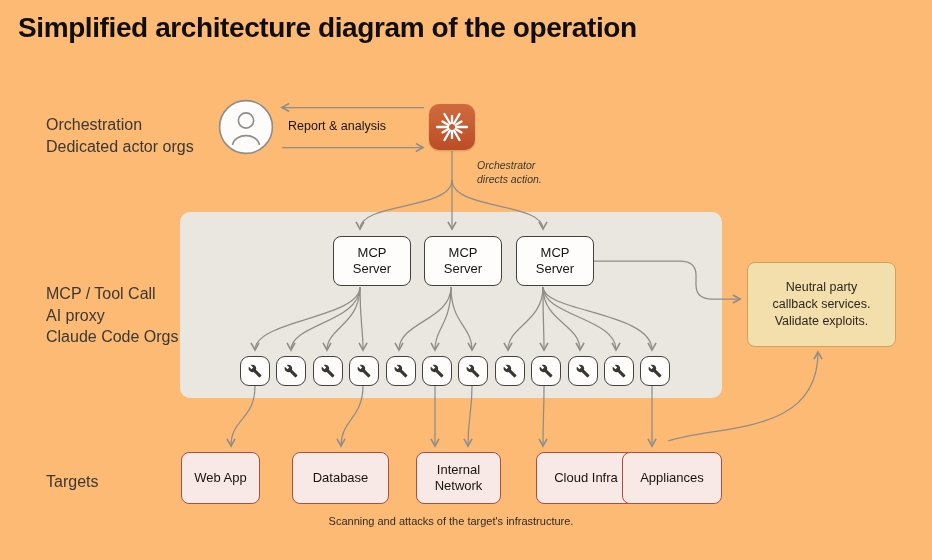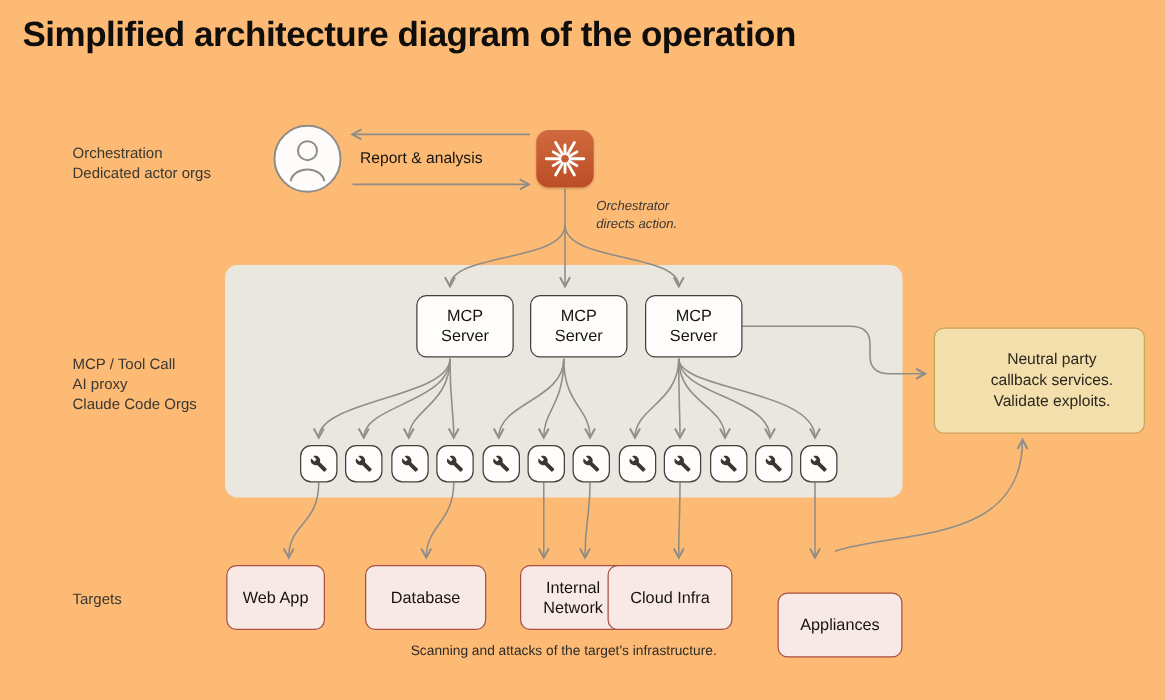--- a/index.html
+++ b/index.html
@@ -5,21 +5,21 @@
   html,body{margin:0;padding:0;background:#fcfbf8;}
   .canvas{
     position:relative;width:932px;height:560px;background:#fdba74;overflow:hidden;
     font-family:"Liberation Sans", sans-serif;color:#171512;
   }
   .abs{position:absolute;}
   .title{
     left:18px;top:12px;font-size:28px;font-weight:bold;letter-spacing:-0.4px;color:#0f0e0c;
   }
   .side-label{
-    left:46px;font-size:12px;line-height:1.35;color:#3a3833;white-space:pre-line;margin-left:12px;
+    left:46px;font-size:16px;line-height:1.35;color:#3a3833;white-space:pre-line;
   }
   .panel{
     left:180px;top:212px;width:542px;height:186px;background:#eae7e1;border-radius:10px;
   }
   .overlay{left:0;top:0;pointer-events:none;}
   .report-label{
     left:288px;top:119px;width:126px;text-align:left;font-size:12.5px;color:#171512;
   }
   .orch-note{
     left:477px;top:158px;font-size:10.5px;line-height:1.35;color:#3a3833;white-space:pre-line;font-style:italic;
@@ -43,21 +43,21 @@
     display:flex;align-items:center;justify-content:center;box-sizing:border-box;flex:none;
   }
   .target-box{
     top:452px;height:52px;background:#f9e9e6;border:1.3px solid #a85043;border-radius:8px;
     display:flex;align-items:center;justify-content:center;text-align:center;
     font-size:13px;line-height:1.25;box-sizing:border-box;padding:0 10px;color:#17130f;
   }
   .callback-box{
     left:747px;top:262px;width:147px;height:83px;background:#f3dfab;border:1.3px solid #c9a45c;border-radius:8px;
     display:flex;align-items:center;justify-content:center;text-align:center;
-    font-size:12.5px;line-height:1.35;white-space:pre-line;color:#2c2720;padding-left:20px;
+    font-size:12.5px;line-height:1.35;white-space:pre-line;color:#2c2720;
   }
   .caption{
     left:180px;top:515px;width:542px;text-align:center;font-size:11px;color:#2e2c28;
   }
 </style>
 </head>
 <body>
 
 <div class="canvas">
 
@@ -225,22 +225,22 @@
 
   <div class="abs target-box" style="left:181px;width:79px;">
     <span>Web App</span>
   </div>
   <div class="abs target-box" style="left:292px;width:97px;">
     <span>Database</span>
   </div>
   <div class="abs target-box" style="left:416px;width:85px;text-align:center;">
     <span>Internal Network</span>
   </div>
-  <div class="abs target-box" style="left:486px;width:100px;text-align:right;">
+  <div class="abs target-box" style="left:536px;width:100px;text-align:right;">
     <span>Cloud Infra</span>
   </div>
-  <div class="abs target-box" style="left:622px;width:100px;margin-top:22px;">
+  <div class="abs target-box" style="left:622px;width:100px;">
     <span>Appliances</span>
   </div>
 
   <div class="abs caption">Scanning and attacks of the target's infrastructure.</div>
 
 </div>
 
 </body></html>

